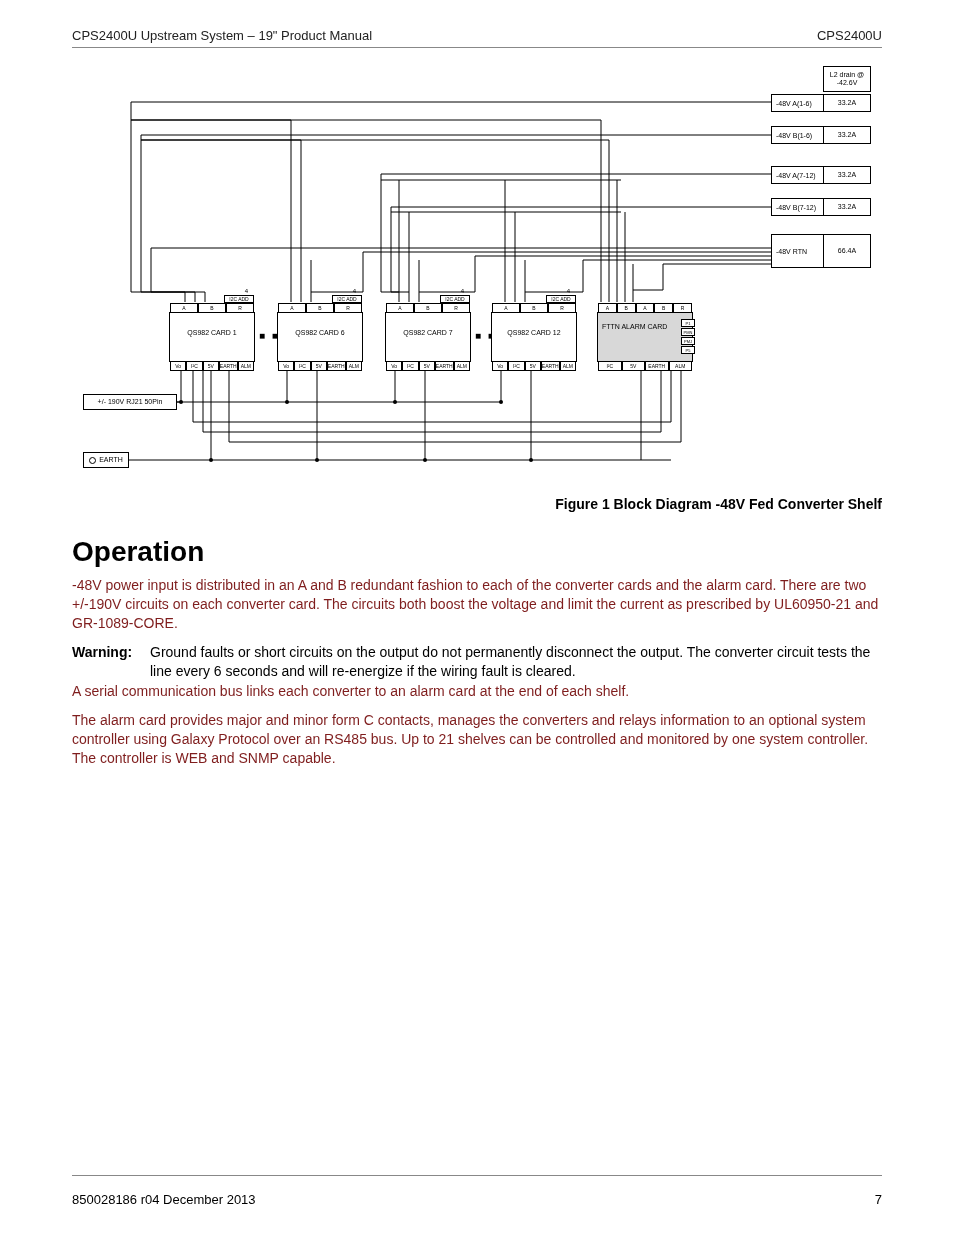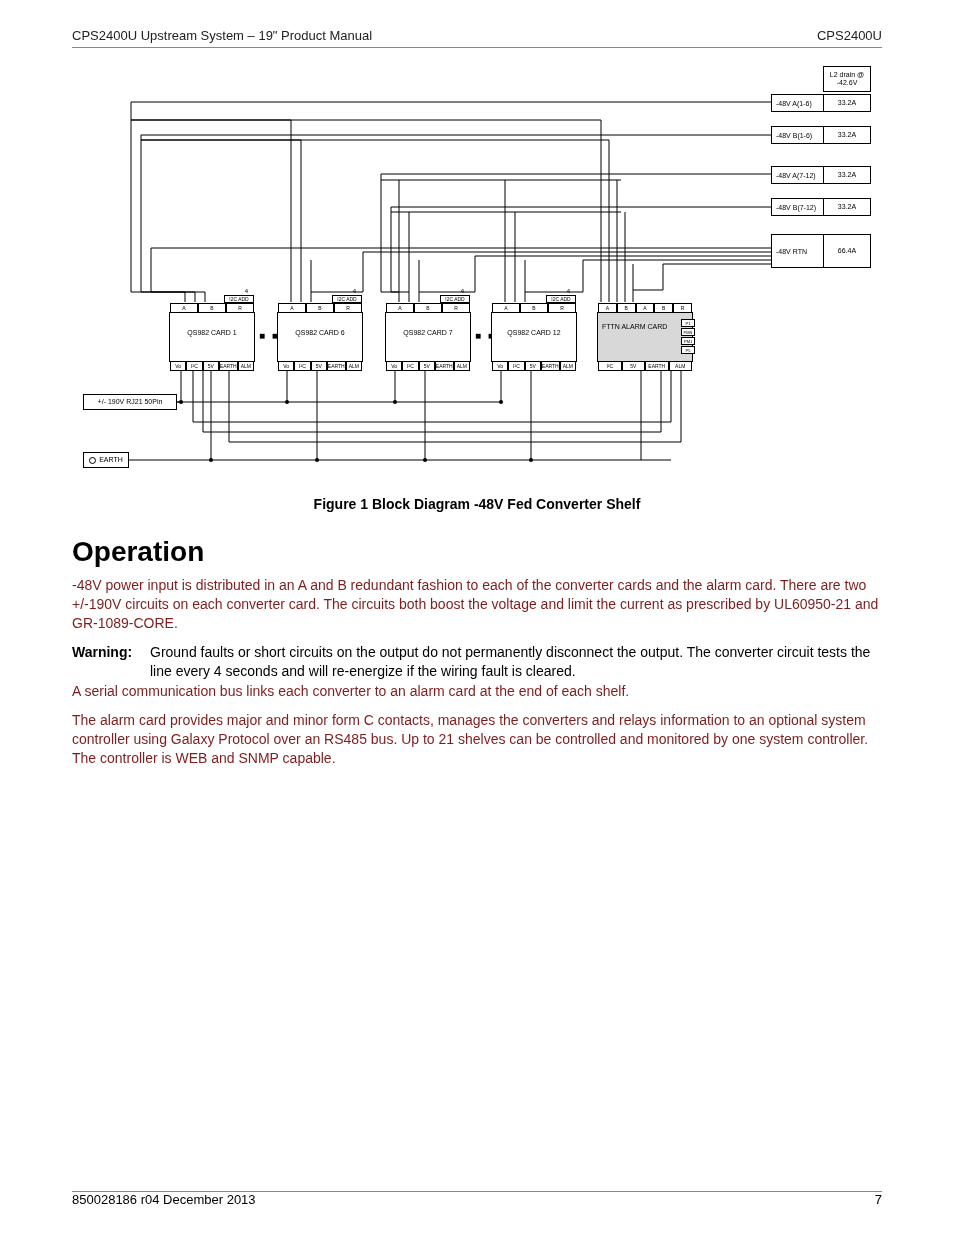--- a/index.html
+++ b/index.html
@@ -53,21 +53,21 @@
     background:#fff;
     font-size:7px;
     display:flex;
     align-items:center;
     padding:0 4px;
   }
   .terminal-row .circ {
     width:7px; height:7px; border:1px solid #000; border-radius:50%; margin:0 1px; display:inline-block;
   }
   .caption {
-    text-align:center;
+    text-align:right;
     font-weight:700;
     font-size:14px;
     margin: 18px 0 24px 0;
   }
   .section-h1 {
     font-size: 28px;
     font-weight: 700;
     margin-bottom: 8px;
   }
   .para {
@@ -86,21 +86,21 @@
   .warning-row .wbody { flex:1; }
   .footer-row {
     position:absolute;
     bottom:28px;
     left:72px;
     right:72px;
     display:flex;
     justify-content:space-between;
     font-size:13px;
     border-top:1px solid #888;
-    padding-top:0;
+    padding-top:16px;
   }
   .card {
     position:absolute;
     border:1px solid #000;
     background:#fff;
     width:86px;
     height:50px;
   }
   .card.shaded { background:#d8d8d8; }
   .card .top-tabs, .card .bot-tabs {
@@ -354,21 +354,21 @@
 </div>
 
 <div class="caption">Figure 1 Block Diagram -48V Fed Converter Shelf</div>
 
 <h1 class="section-h1">Operation</h1>
 
 <p class="para">-48V power input is distributed in an A and B redundant fashion to each of the converter cards and the alarm card. There are two +/-190V circuits on each converter card. The circuits both boost the voltage and limit the current as prescribed by UL60950-21 and GR-1089-CORE.</p>
 
 <div class="warning-row">
   <div class="wlabel">Warning:</div>
-  <div class="wbody">Ground faults or short circuits on the output do not permanently disconnect the output. The converter circuit tests the line every 4 seconds and will re-energize if the wiring fault is cleared.</div>
+  <div class="wbody">Ground faults or short circuits on the output do not permanently disconnect the output. The converter circuit tests the line every 6 seconds and will re-energize if the wiring fault is cleared.</div>
 </div>
 
 <p class="para">A serial communication bus links each converter to an alarm card at the end of each shelf.</p>
 <p class="para">The alarm card provides major and minor form C contacts, manages the converters and relays information to an optional system controller using Galaxy Protocol over an RS485 bus. Up to 21 shelves can be controlled and monitored by one system controller. The controller is WEB and SNMP capable.</p>
 
 <div class="footer-row">
   <span>850028186  r04  December 2013</span>
   <span>7</span>
 </div>
 

